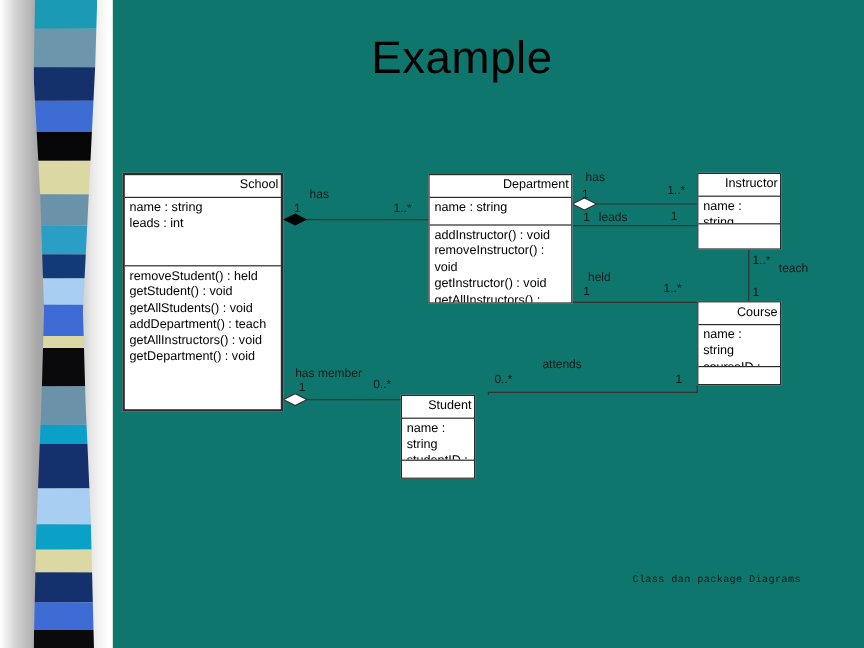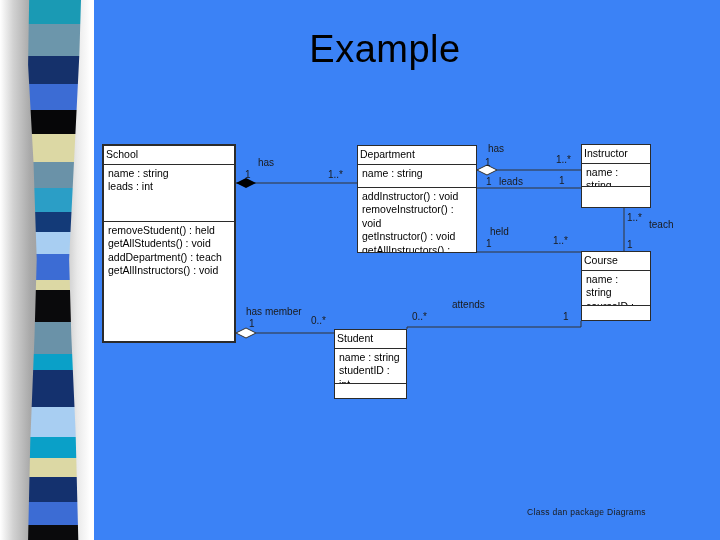--- a/index.html
+++ b/index.html
@@ -1,46 +1,46 @@
 <!DOCTYPE html>
 <html><head>
 <meta charset="utf-8">
 <style>
   html,body{margin:0;padding:0;background:#fff;}
-  #slide{position:relative;width:720px;height:540px;background:#3b82f6;overflow:hidden;
+  #slide{position:relative;width:720px;height:540px;background:#0f766e;overflow:hidden;
          font-family:"Liberation Sans",sans-serif;color:#000;}
 
   
   .sidebar-bg{position:absolute;left:0;top:0;width:94px;height:540px;
     background:linear-gradient(90deg,#ffffff 0%,#d2d2d2 14%,#a9a9a9 32%,#9d9d9d 46%,#b8b8b8 64%,#e9e9e9 82%,#ffffff 96%);}
   .ribbon{position:absolute;left:27px;top:0;width:54px;height:540px;overflow:hidden;
     clip-path:polygon(4% 0,100% 0,97% 10%,88% 28%,78% 48%,82% 62%,90% 80%,95% 100%,2% 100%,6% 82%,14% 62%,18% 48%,12% 30%,2% 12%);}
   .ribbon>div{width:100%;}
 
   
   .slide-title{position:absolute;left:160px;top:28px;width:450px;text-align:center;
     font-size:38px;letter-spacing:.5px;color:#000;}
-  .footer{position:absolute;left:527px;top:507px;font-size:8.5px;letter-spacing:.3px;color:#1a1a1a;}
+  .footer{position:absolute;left:527px;top:478px;font-size:8.5px;letter-spacing:.3px;color:#1a1a1a;font-family:Liberation Mono, monospace;}
 
   
   .uml-class{position:absolute;box-sizing:border-box;background:#fff;border:1px solid #2b2b2b;
     display:flex;flex-direction:column;font-size:10.5px;line-height:13.5px;}
-  .uml-title{text-align:left;border-bottom:1px solid #2b2b2b;padding:2px 2px 2px;flex:none;}
+  .uml-title{text-align:right;border-bottom:1px solid #2b2b2b;padding:2px 2px 2px;flex:none;}
   .uml-attrs{padding:2px 4px 0;border-bottom:1px solid #2b2b2b;flex:none;overflow:hidden;}
   .uml-methods{padding:2px 4px 0;flex:1;overflow:hidden;}
 
   .c-school{left:102px;top:144px;width:134px;height:199px;border-width:2px;}
   .c-school .uml-attrs{height:54px;}
   .c-department{left:357px;top:145px;width:120px;height:108px;}
   .c-department .uml-attrs{height:20px;}
   .c-instructor{left:581px;top:144px;width:70px;height:64px;}
   .c-instructor .uml-attrs{height:20px;}
   .c-course{left:581px;top:251px;width:70px;height:70px;}
   .c-course .uml-attrs{height:32px;}
-  .c-student{left:334px;top:329px;width:73px;height:70px;}
+  .c-student{left:334px;top:329px;width:62px;height:70px;}
   .c-student .uml-attrs{height:32px;}
 
   
   .lbl{position:absolute;font-size:10px;line-height:11px;white-space:nowrap;color:#1a1a1a;}
   svg.connectors{position:absolute;left:0;top:0;pointer-events:none;}
 </style>
 </head>
 <body>
 
 <div id="slide">
@@ -90,23 +90,25 @@
   </svg>
 
   <div class="uml-class c-school">
     <div class="uml-title">School</div>
     <div class="uml-attrs">
         <div>name : string</div>
         <div>leads : int</div>
       </div>
     <div class="uml-methods">
         <div>removeStudent() : held</div>
+        <div>getStudent() : void</div>
         <div>getAllStudents() : void</div>
         <div>addDepartment() : teach</div>
         <div>getAllInstructors() : void</div>
+        <div>getDepartment() : void</div>
       </div>
   </div>
 
   <div class="uml-class c-department">
     <div class="uml-title">Department</div>
     <div class="uml-attrs">
         <div>name : string</div>
       </div>
     <div class="uml-methods">
         <div>addInstructor() : void</div>

